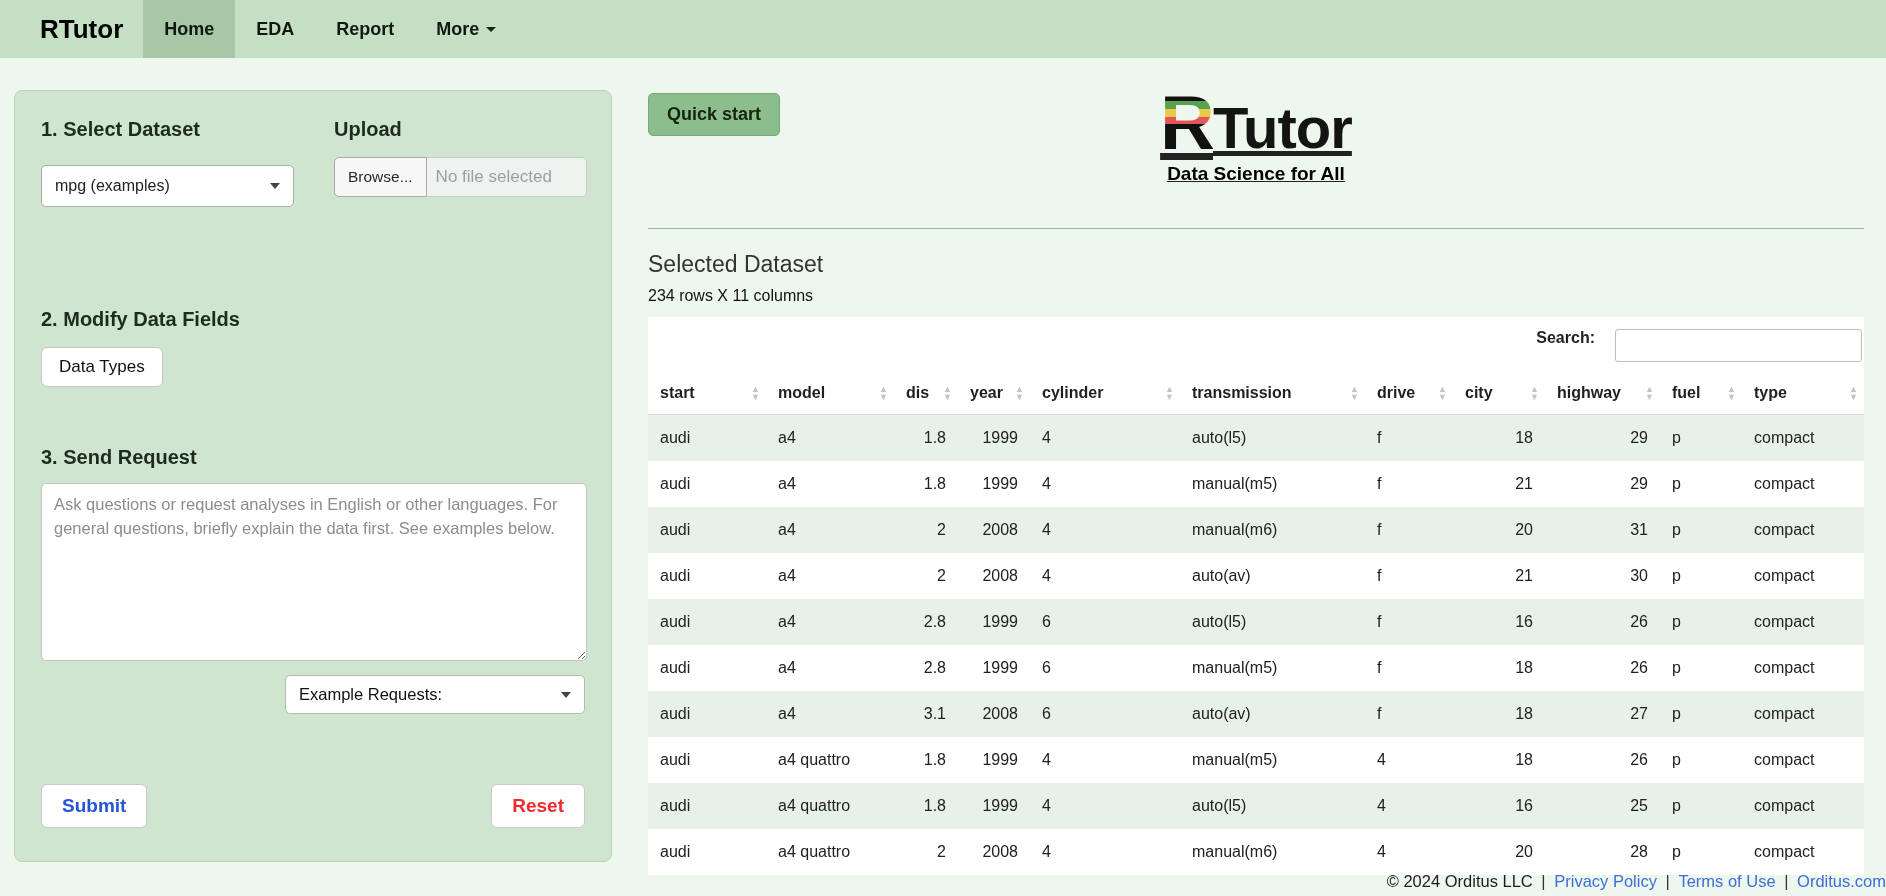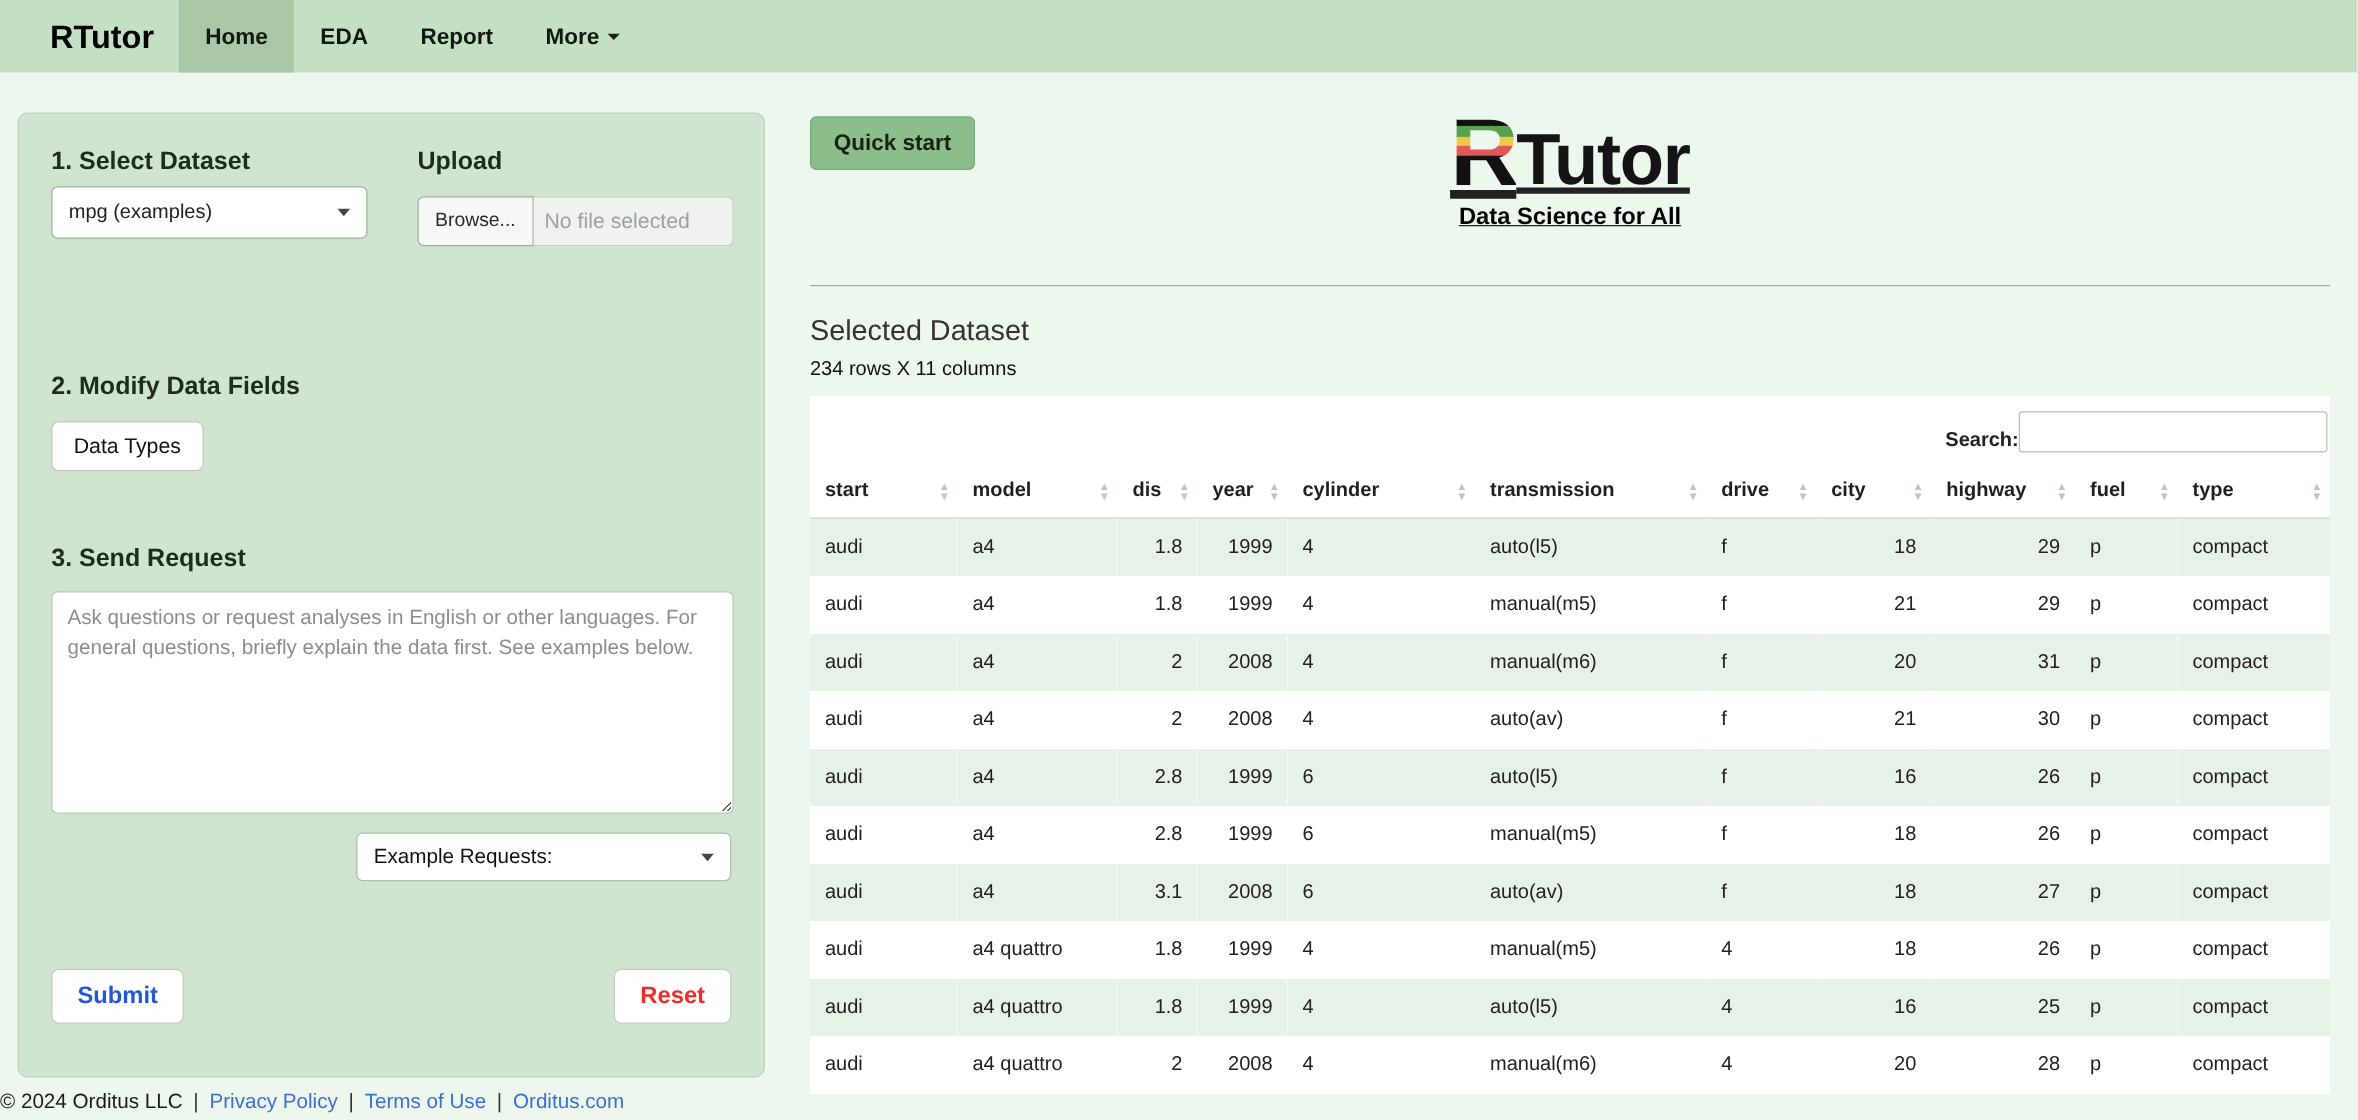--- a/index.html
+++ b/index.html
@@ -51,21 +51,21 @@
     border: 1px solid #b9d4b9;
     border-radius: 8px;
     padding: 26px;
   }
   .panel-title {
     font-size: 20px; font-weight: bold; color: #1e2b1e;
     line-height: 24px;
   }
   .sec1-row { display: flex; gap: 40px; margin-top: 0; }
   .sec1-col { width: 253px; }
-  .sec1-col .panel-title { margin-bottom: 8px; }
+  .sec1-col .panel-title { margin-bottom: 24px; }
 
   .select-box {
     height: 42px; width: 253px;
     background: #fff;
     border: 1px solid #9fb39f;
     border-radius: 5px;
     display: flex; align-items: center; justify-content: space-between;
     padding: 0 13px;
     font-size: 16px; color: #222;
     cursor: pointer;
@@ -192,22 +192,22 @@
   }
   .tagline { margin-top: 9px; font-size: 19px; font-weight: bold; color: #000; }
 
   .divider { border: none; border-top: 1px solid #9cb29c; margin-top: 14px; }
 
   .dataset-title { margin-top: 22px; font-size: 23px; font-weight: normal; color: #333; }
   .dataset-info  { margin-top: 9px; font-size: 16px; color: #111; }
 
   .table-card { background: #fff; margin-top: 12px; padding-top: 8px; }
   .search-row {
-    display: flex; justify-content: flex-end; align-items: flex-end;
-    gap: 0; padding: 4px 2px 10px 0;
+    display: flex; justify-content: flex-end; align-items: flex-start;
+    gap: 20px; padding: 4px 2px 10px 0;
   }
   .search-label { font-size: 16px; font-weight: bold; color: #222; }
   .search-input {
     width: 247px; height: 33px;
     border: 1px solid #b4c4b4;
     border-radius: 3px;
     background: #fff;
     padding: 0 8px;
     font-size: 15px;
     font-family: "Liberation Sans", sans-serif;
@@ -241,21 +241,21 @@
     line-height: 20px;
     white-space: nowrap; overflow: hidden;
   }
   table.data-table td.num { text-align: right; }
   tr.stripe { background: #e8f1e8; }
 
   
   .footer {
     position: absolute;
     left: 0; right: 0; bottom: 5px;
-    text-align: left;
+    text-align: right;
     font-size: 16.5px; color: #1c1c1c;
   }
   .footer a { color: #3a6fd6; text-decoration: none; cursor: pointer; }
   .footer .sep { color: #333; margin: 0 4px; }
 </style>
 </head>
 <body>
 
 <div class="navbar">
   <div class="brand">RTutor</div>

